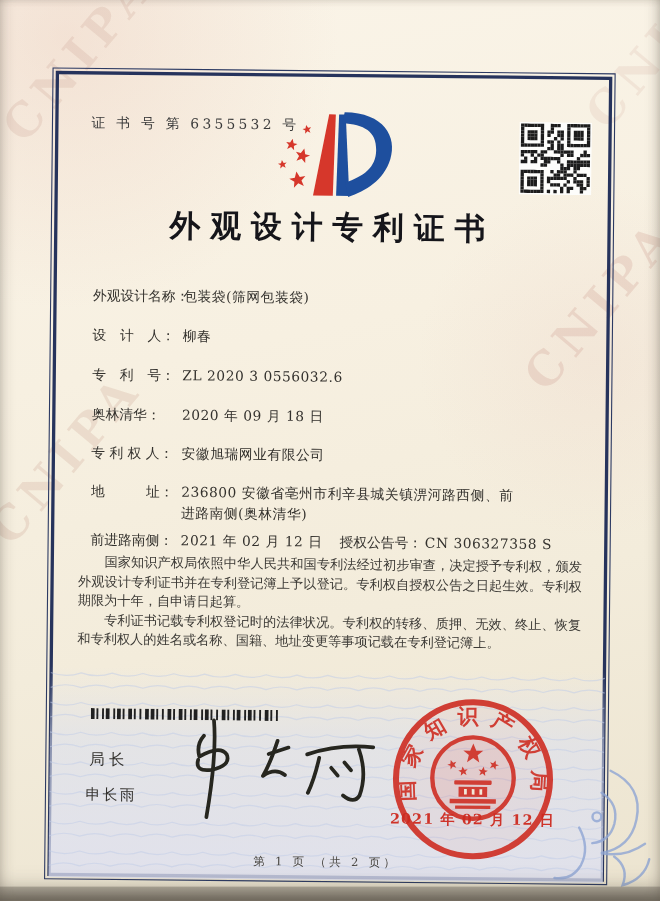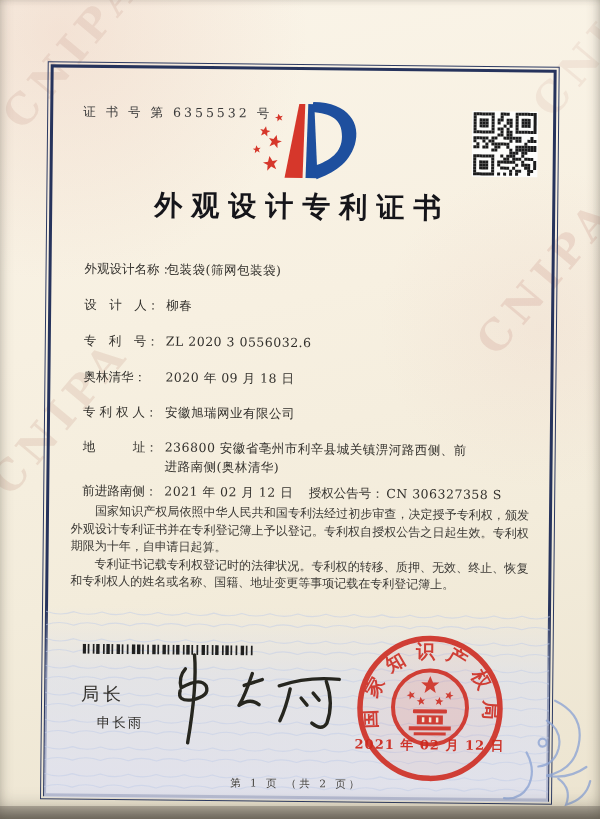--- a/index.html
+++ b/index.html
@@ -31,22 +31,22 @@
   .cert-no{left:80px;top:106px;font-size:12.5px;letter-spacing:3px;color:#3a3a3a;}
   .title{left:0;top:188px;width:600px;text-align:center;font-size:28px;font-weight:bold;
     letter-spacing:9px;color:#15151a;}
   .row{position:absolute;left:83px;font-size:12.5px;line-height:19px;color:#33312d;z-index:10;}
   .lab{display:inline-block;width:82px;white-space:nowrap;vertical-align:top;}
   .val{display:inline-block;vertical-align:top;letter-spacing:.5px;}
   .val-wrap{width:312px;}
   .body-text{position:absolute;left:72px;top:505px;width:458px;z-index:10;
     font-size:12px;line-height:17.5px;color:#3c3a36;text-align:justify;}
   .body-text p{margin:0;text-indent:2em;}
-  .sig-title{left:84px;top:684px;font-size:18px;letter-spacing:4px;color:#33312d;}
-  .sig-name{left:100px;top:716px;font-size:13.5px;letter-spacing:2px;color:#33312d;}
+  .sig-title{left:84px;top:684px;font-size:14px;letter-spacing:4px;color:#33312d;}
+  .sig-name{left:81px;top:716px;font-size:13.5px;letter-spacing:2px;color:#33312d;}
   .seal-date{position:absolute;left:350px;top:735px;width:166px;text-align:center;z-index:22;
     font-size:13px;letter-spacing:1px;color:rgba(204,42,32,.95);font-weight:bold;}
   .footer{left:0;top:777px;width:600px;text-align:center;font-size:10.5px;
     letter-spacing:3px;color:#45433e;}
   svg{display:block;}
   .abs{position:absolute;z-index:12;}
 </style>
 </head>
 <body>
 

